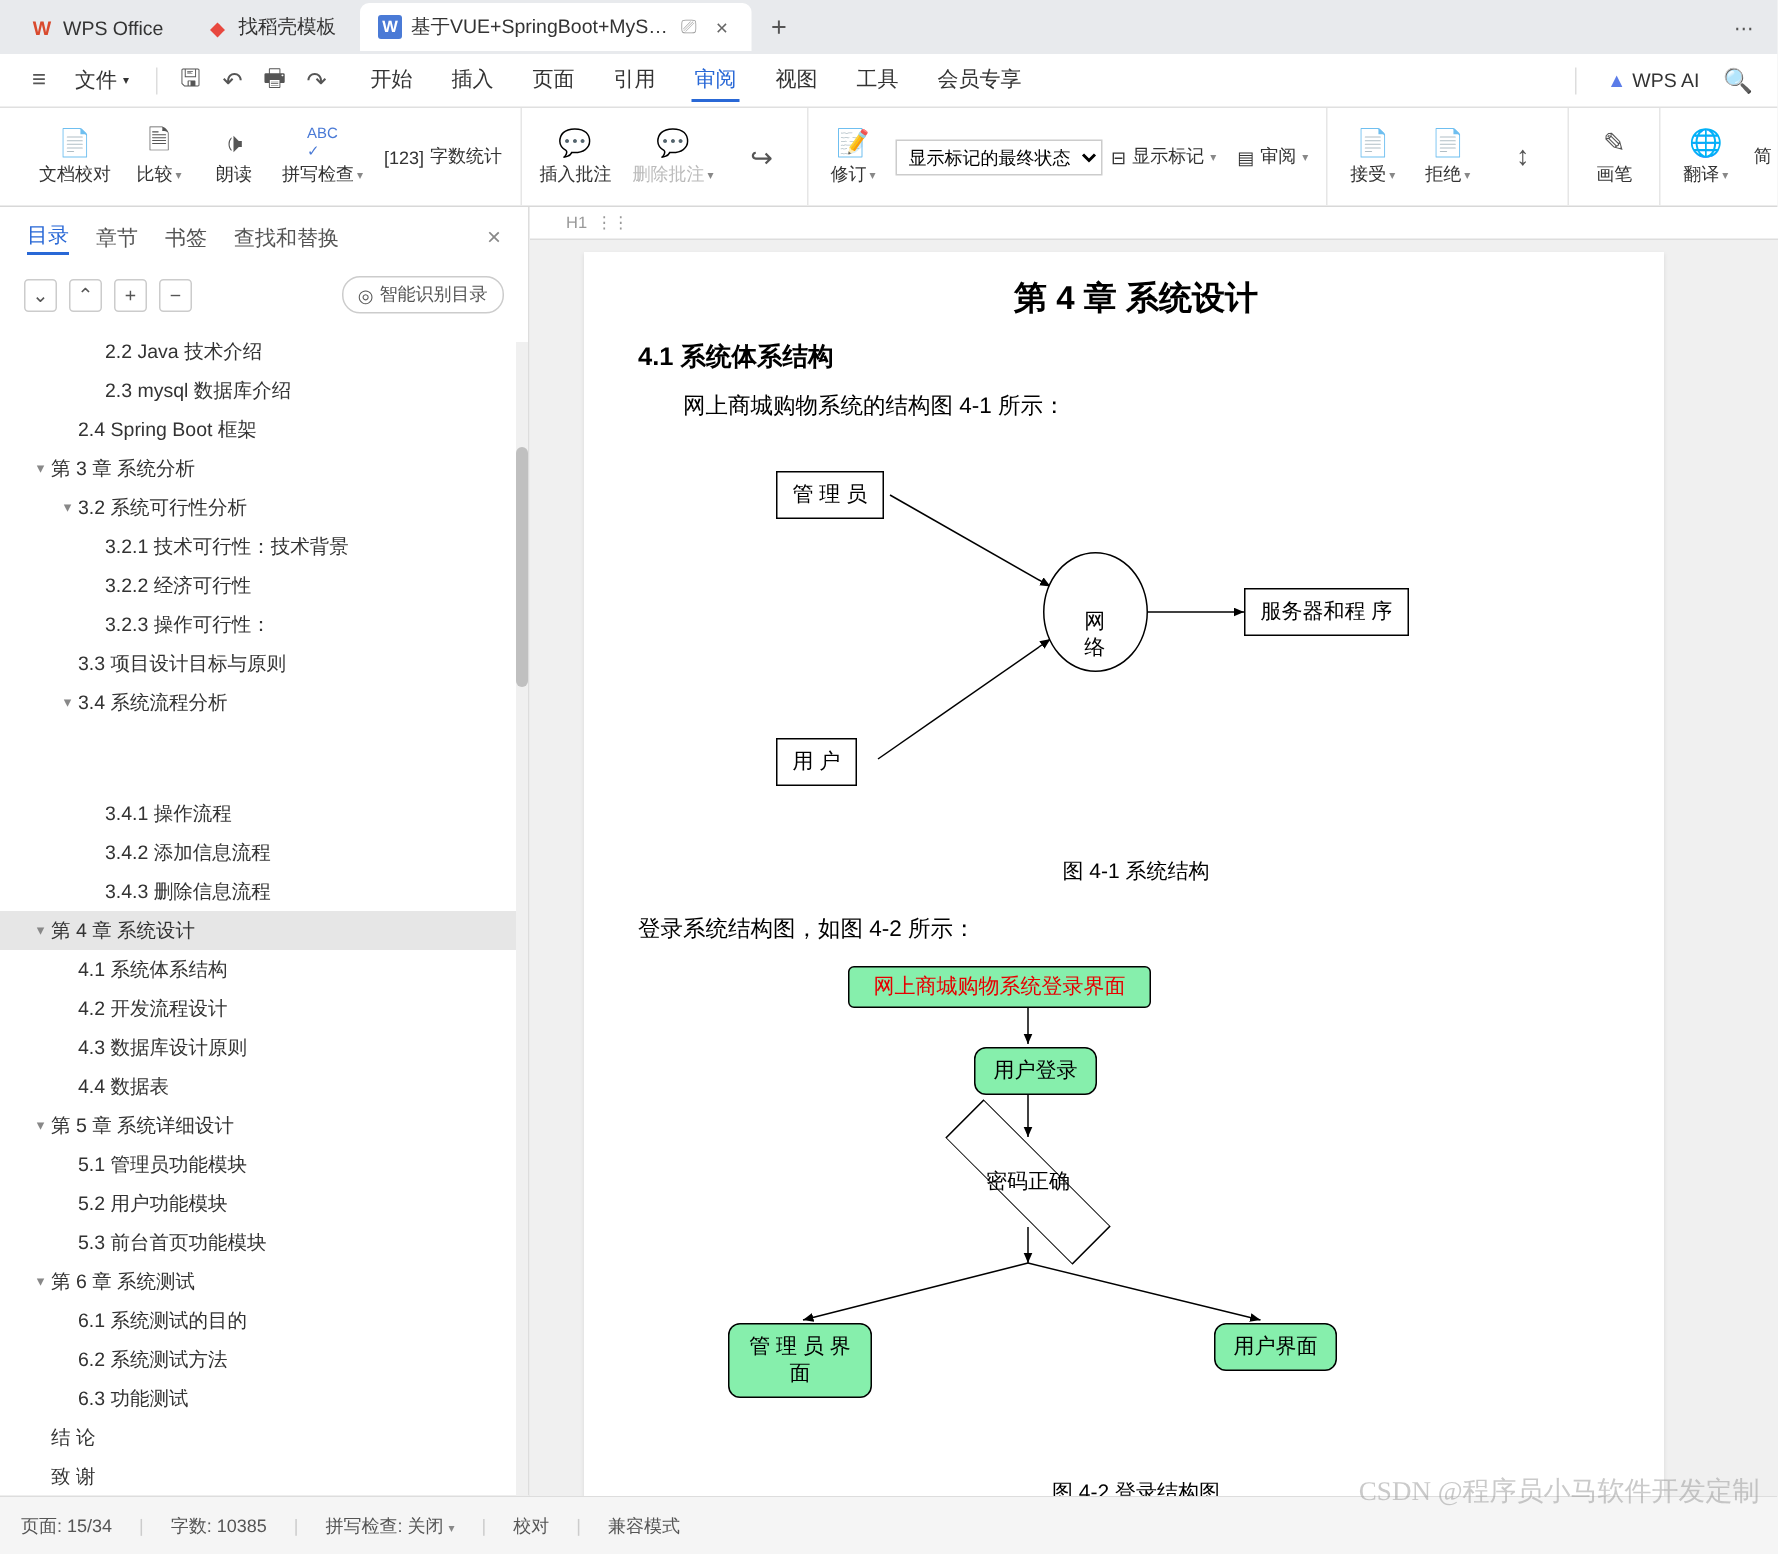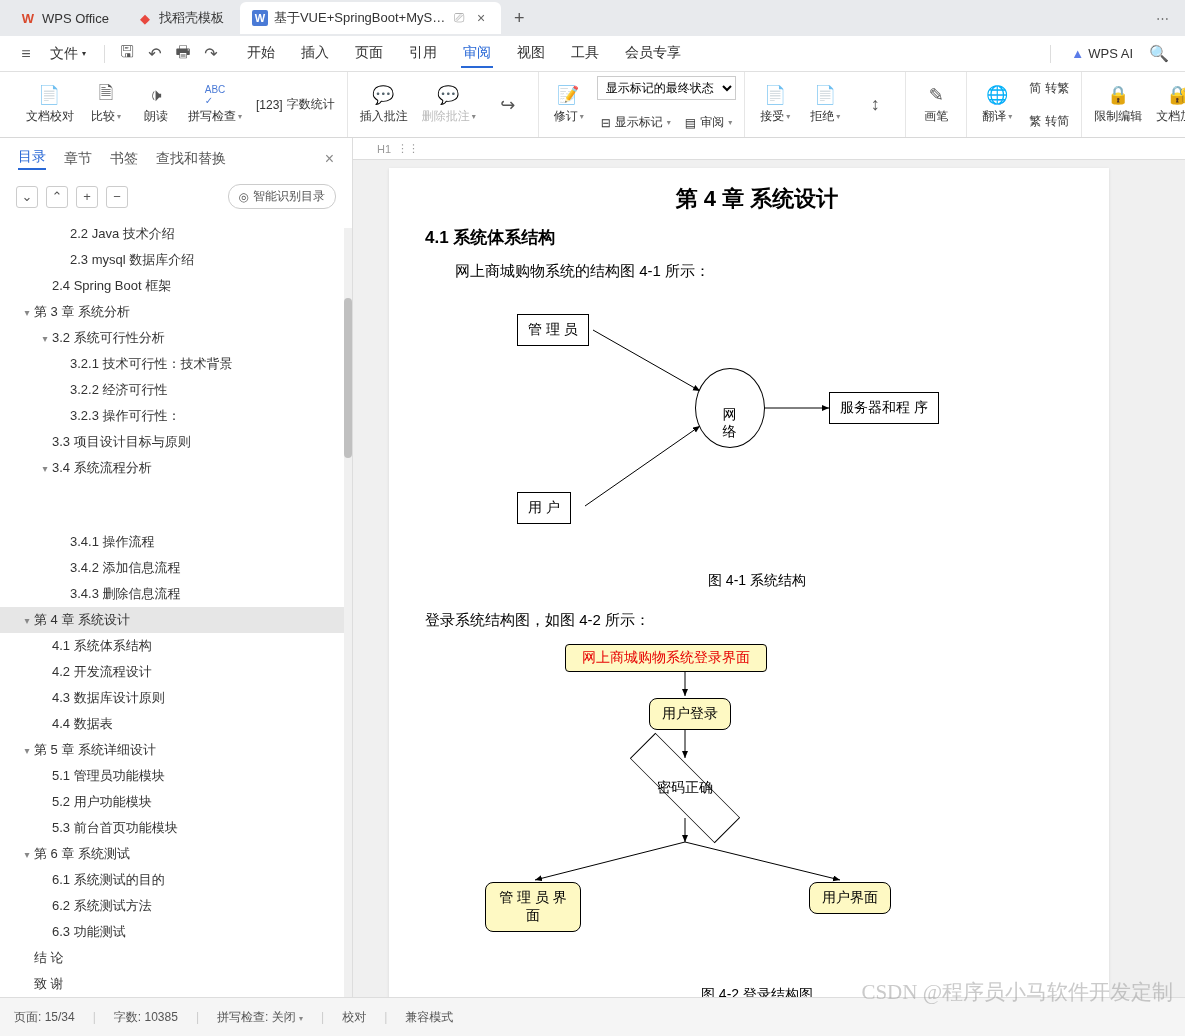--- a/index.html
+++ b/index.html
@@ -28,21 +28,21 @@
 
 
 .ribbon { height: 66px; background: #fff; display: flex; align-items: center; padding: 0 14px; border-bottom: 1px solid #d8d8d8; overflow: hidden; }
 .rib-group { display: flex; align-items: center; height: 100%; padding: 0 8px; gap: 6px; border-right: 1px solid #e6e6e6; }
 .rib-btn-v { display: flex; flex-direction: column; align-items: center; justify-content: center; gap: 2px; font-size: 12px; color: #333; padding: 2px 4px; min-width: 44px; }
 .rib-btn-v.disabled { color: #bbb; }
 .rib-ico { width: 22px; height: 22px; display: inline-flex; align-items: center; justify-content: center; font-size: 18px; color: #555; }
 .rib-ico.disabled { color: #ccc; }
 .rib-lbl { white-space: nowrap; display: flex; align-items: center; gap: 2px; }
 .rib-dd { font-size: 8px; color: #888; }
-.rib-col { display: flex; flex-direction: column; gap: 12px; }
+.rib-col { display: flex; gap: 2px; }
 .rib-sm { display: flex; align-items: center; gap: 4px; font-size: 12px; color: #333; padding: 2px 4px; white-space: nowrap; }
 .rib-select { height: 24px; border: 1px solid #ccc; font-size: 12px; padding: 0 4px; background: #fff; min-width: 130px; }
 
 
 .main-area { flex: 1; display: flex; overflow: hidden; }
 .sidebar { width: 353px; background: #fff; display: flex; flex-direction: column; border-right: 1px solid #ddd; position: relative; }
 .side-tabs { display: flex; gap: 18px; padding: 10px 18px 6px; font-size: 14px; color: #555; align-items: center; }
 .side-tab.active { color: #2968d6; border-bottom: 2px solid #2968d6; padding-bottom: 2px; }
 .side-close { margin-left: auto; font-size: 16px; color: #888; }
 .side-tools { display: flex; align-items: center; gap: 8px; padding: 8px 16px; }
@@ -66,34 +66,34 @@
 .txt2 { font-size: 15px; line-height: 1.9; color: #000; margin-top: 12px; }
 .caption { text-align: center; font-size: 14px; margin: 16px 0; }
 
 
 .diag1 { position: relative; height: 260px; margin: 10px 0; }
 .box { position: absolute; border: 1px solid #000; background: #fff; padding: 6px 10px; font-size: 14px; text-align: center; }
 .oval { position: absolute; border: 1px solid #000; border-radius: 50%; background: #fff; display: flex; align-items: center; justify-content: center; font-size: 14px; }
 
 
 .diag2 { position: relative; height: 330px; margin: 6px 0; }
-.fbox { position: absolute; border: 1px solid #000; background: #fef9c3; padding: 6px 12px; font-size: 14px; text-align: center; border-radius: 8px; }
+.fbox { position: absolute; border: 1px solid #000; background: #86efac; padding: 6px 12px; font-size: 14px; text-align: center; border-radius: 8px; }
 .fbox.red { color: #e60000; border-radius: 4px; padding: 4px 16px; }
 .diamond { position: absolute; width: 120px; height: 60px; }
 .diamond-shape { width: 100%; height: 100%; border: 1px solid #000; transform: rotate(45deg) scaleY(.6); background: #fff; }
 .diamond-txt { position: absolute; top: 50%; left: 50%; transform: translate(-50%, -50%); font-size: 14px; white-space: nowrap; }
 
 svg.arrows { position: absolute; top: 0; left: 0; pointer-events: none; }
 
 
 .status-bar { height: 39px; background: #f5f5f5; border-top: 1px solid #ddd; display: flex; align-items: center; padding: 0 14px; font-size: 12px; color: #555; gap: 18px; }
 .status-sep { color: #ccc; }
 
 
-.watermark { position: absolute; right: 12px; bottom: 30px; font-size: 21px; color: rgba(150,150,150,.5); font-family: "Microsoft YaHei"; pointer-events: none; }
+.watermark { position: absolute; right: 12px; bottom: 30px; font-size: 18px; color: rgba(150,150,150,.5); font-family: "Microsoft YaHei"; pointer-events: none; }
 </style>
 </head>
 <body>
 
 <div class="title-bar">
   <div class="tab inactive">
     <span class="tab-icon" style="color:#d94a2e;font-weight:bold">W</span>
     <span>WPS Office</span>
   </div>
   <div class="tab inactive">

